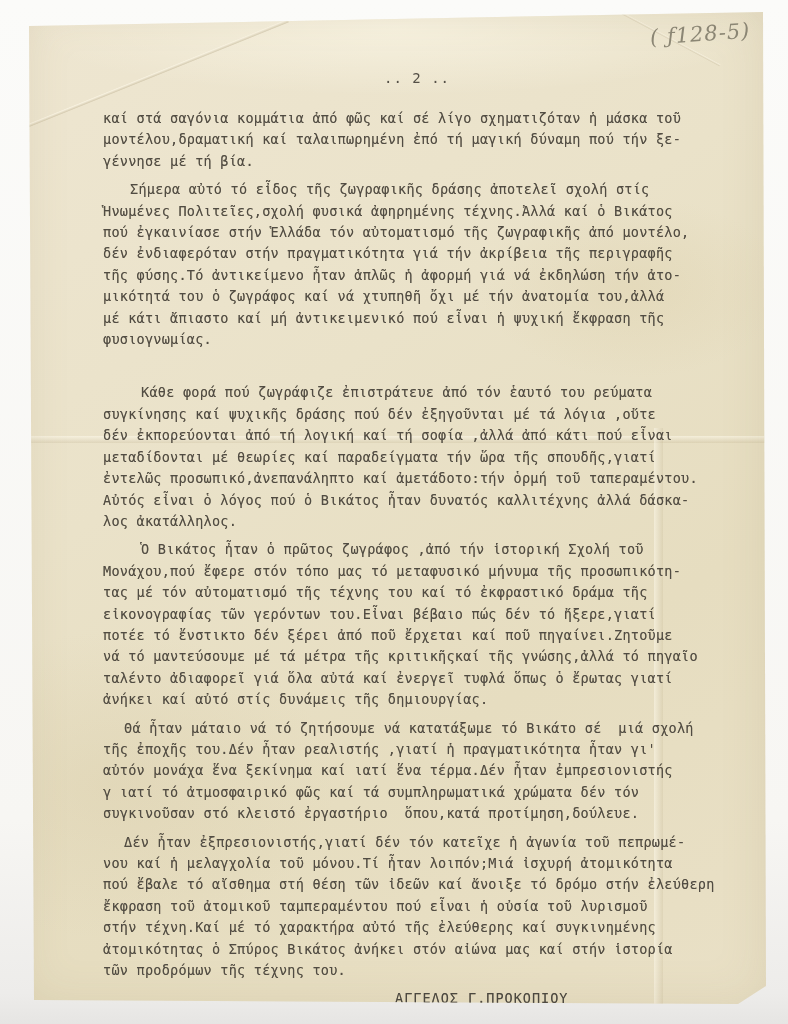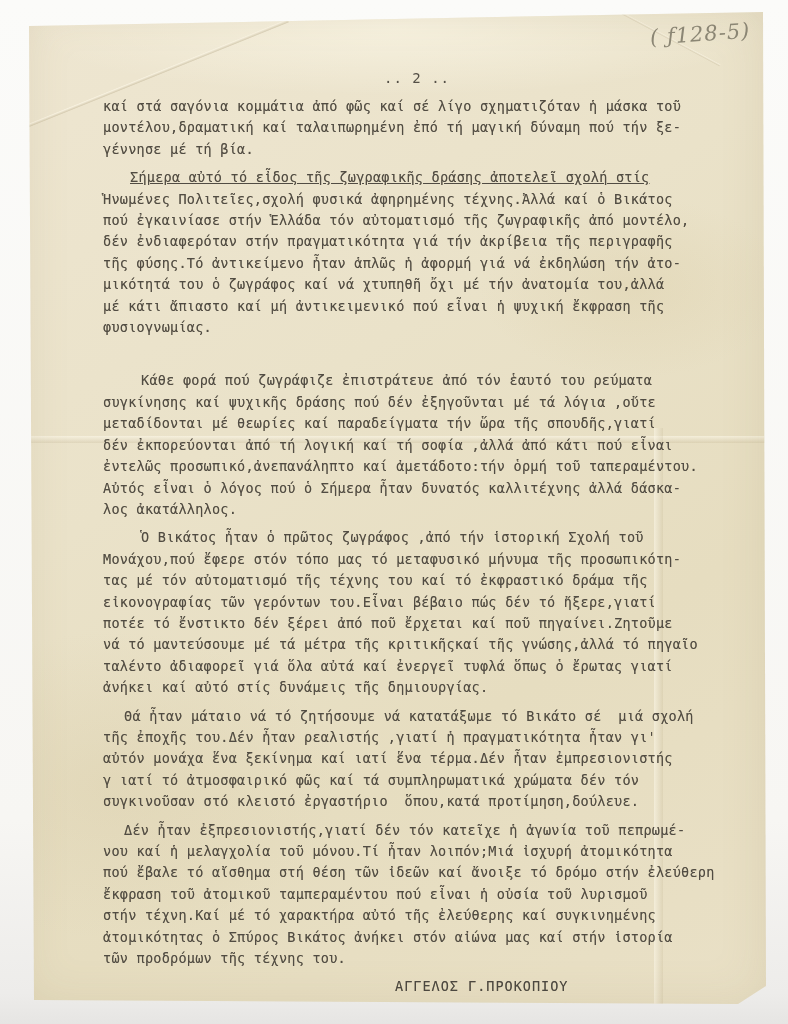--- a/index.html
+++ b/index.html
@@ -46,21 +46,21 @@
     font-family:"DejaVu Serif",serif;font-style:italic;
     font-size:21px;color:#8b8674;transform:rotate(-4deg);
     letter-spacing:1px;
   }
   .page-number{
     position:absolute;top:62px;left:0;right:0;text-align:center;
     transform:translateX(22px);
     font-size:14px;color:#555047;letter-spacing:1px;white-space:pre;
   }
   .doc-body{
-    position:absolute;left:79px;top:88px;width:636px;
+    position:absolute;left:79px;top:100px;width:636px;
     font-size:13.5px;color:#514c43;letter-spacing:0.25px;
     text-shadow:0 0 0.6px rgba(80,70,50,0.45);
   }
   .doc-par{margin:0 0 7px 0;}
   .doc-line{line-height:21.4px;white-space:pre;}
   .signature{
     margin-top:3px;margin-left:292px;line-height:21.4px;
     font-size:13.5px;letter-spacing:1px;white-space:pre;color:#4c4840;
     text-shadow:0 0 0.6px rgba(80,70,50,0.45);
   }
@@ -80,36 +80,36 @@
   <div class="page-number">.. 2 ..</div>
 
   <div class="doc-body">
 
   <div class="doc-par">
         <div class="doc-line" style="padding-left: 0px;">καί στά σαγόνια κομμάτια ἀπό φῶς καί σέ λίγο σχηματιζόταν ἡ μάσκα τοῦ</div>
         <div class="doc-line">μοντέλου,δραματική καί ταλαιπωρημένη ἐπό τή μαγική δύναμη πού τήν ξε-</div>
         <div class="doc-line">γέννησε μέ τή βία.</div>
       </div>
       <div class="doc-par">
-        <div class="doc-line" style="padding-left: 27px; text-decoration: underline;">Σήμερα αὐτό τό εἶδος τῆς ζωγραφικῆς δράσης ἀποτελεῖ σχολή στίς</div>
+        <div class="doc-line" style="padding-left: 27px;">Σήμερα αὐτό τό εἶδος τῆς ζωγραφικῆς δράσης ἀποτελεῖ σχολή στίς</div>
         <div class="doc-line">Ἡνωμένες Πολιτεῖες,σχολή φυσικά ἀφηρημένης τέχνης.Ἀλλά καί ὁ Βικάτος</div>
         <div class="doc-line">πού ἐγκαινίασε στήν Ἑλλάδα τόν αὐτοματισμό τῆς ζωγραφικῆς ἀπό μοντέλο,</div>
         <div class="doc-line">δέν ἐνδιαφερόταν στήν πραγματικότητα γιά τήν ἀκρίβεια τῆς περιγραφῆς</div>
         <div class="doc-line">τῆς φύσης.Τό ἀντικείμενο ἦταν ἁπλῶς ἡ ἀφορμή γιά νά ἐκδηλώση τήν ἀτο-</div>
         <div class="doc-line">μικότητά του ὁ ζωγράφος καί νά χτυπηθῆ ὄχι μέ τήν ἀνατομία του,ἀλλά</div>
         <div class="doc-line">μέ κάτι ἄπιαστο καί μή ἀντικειμενικό πού εἶναι ἡ ψυχική ἔκφραση τῆς</div>
         <div class="doc-line">φυσιογνωμίας.</div>
       </div>
       <div class="doc-par">
         <div class="doc-line" style="padding-left: 38px; margin-top: 32px;">Κάθε φορά πού ζωγράφιζε ἐπιστράτευε ἀπό τόν ἑαυτό του ρεύματα</div>
         <div class="doc-line">συγκίνησης καί ψυχικῆς δράσης πού δέν ἐξηγοῦνται μέ τά λόγια ,οὔτε</div>
+        <div class="doc-line">δέν ἐκπορεύονται ἀπό τή λογική καί τή σοφία ,ἀλλά ἀπό κάτι πού εἶναι</div>
         <div class="doc-line">μεταδίδονται μέ θεωρίες καί παραδείγματα τήν ὥρα τῆς σπουδῆς,γιατί</div>
-        <div class="doc-line">δέν ἐκπορεύονται ἀπό τή λογική καί τή σοφία ,ἀλλά ἀπό κάτι πού εἶναι</div>
         <div class="doc-line">ἐντελῶς προσωπικό,ἀνεπανάληπτο καί ἀμετάδοτο:τήν ὁρμή τοῦ ταπεραμέντου.</div>
-        <div class="doc-line">Αὐτός εἶναι ὁ λόγος πού ὁ Σήμερα ἦταν δυνατός καλλιτέχνης ἀλλά δάσκα-</div>
+        <div class="doc-line">Αὐτός εἶναι ὁ λόγος πού ὁ Βικάτος ἦταν δυνατός καλλιτέχνης ἀλλά δάσκα-</div>
         <div class="doc-line">λος ἀκατάλληλος.</div>
       </div>
       <div class="doc-par">
         <div class="doc-line" style="padding-left: 38px;">Ὁ Βικάτος ἦταν ὁ πρῶτος ζωγράφος ,ἀπό τήν ἱστορική Σχολή τοῦ</div>
         <div class="doc-line">Μονάχου,πού ἔφερε στόν τόπο μας τό μεταφυσικό μήνυμα τῆς προσωπικότη-</div>
         <div class="doc-line">τας μέ τόν αὐτοματισμό τῆς τέχνης του καί τό ἐκφραστικό δράμα τῆς</div>
         <div class="doc-line">εἰκονογραφίας τῶν γερόντων του.Εἶναι βέβαιο πώς δέν τό ἤξερε,γιατί</div>
         <div class="doc-line">ποτέε τό ἔνστικτο δέν ξέρει ἀπό ποῦ ἔρχεται καί ποῦ πηγαίνει.Ζητοῦμε</div>
         <div class="doc-line">νά τό μαντεύσουμε μέ τά μέτρα τῆς κριτικῆςκαί τῆς γνώσης,ἀλλά τό πηγαῖο</div>
         <div class="doc-line">ταλέντο ἀδιαφορεῖ γιά ὅλα αὐτά καί ἐνεργεῖ τυφλά ὅπως ὁ ἔρωτας γιατί</div>

